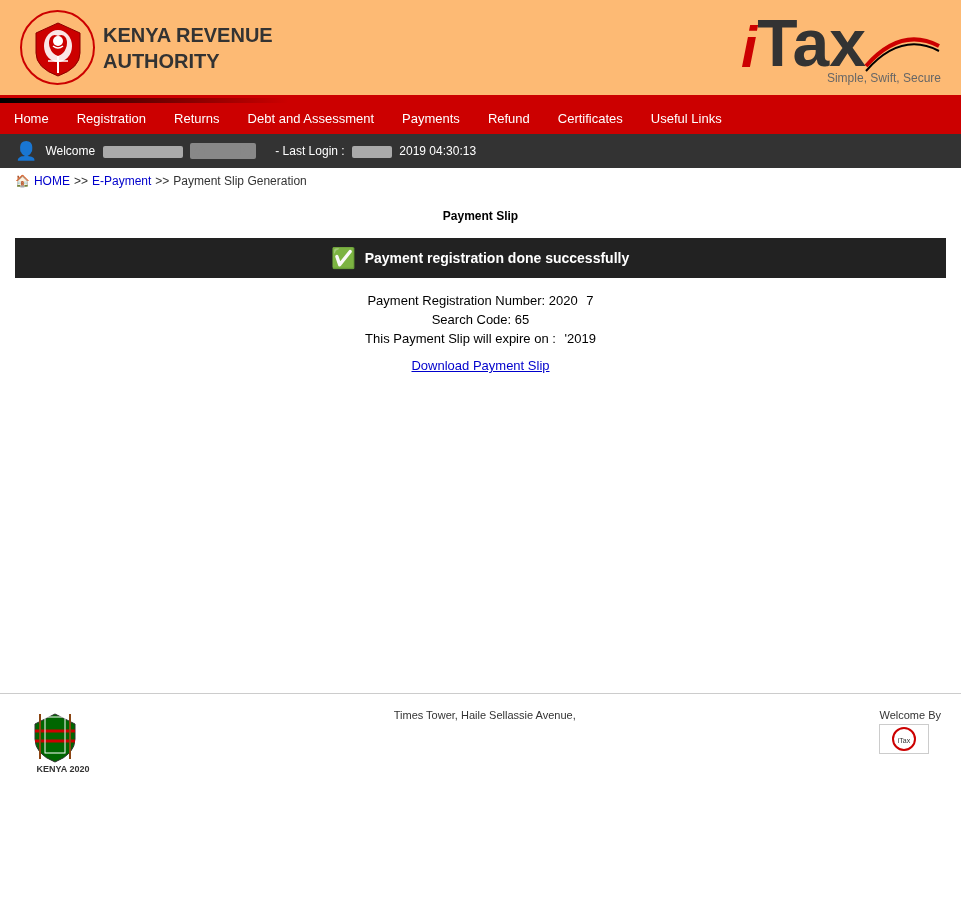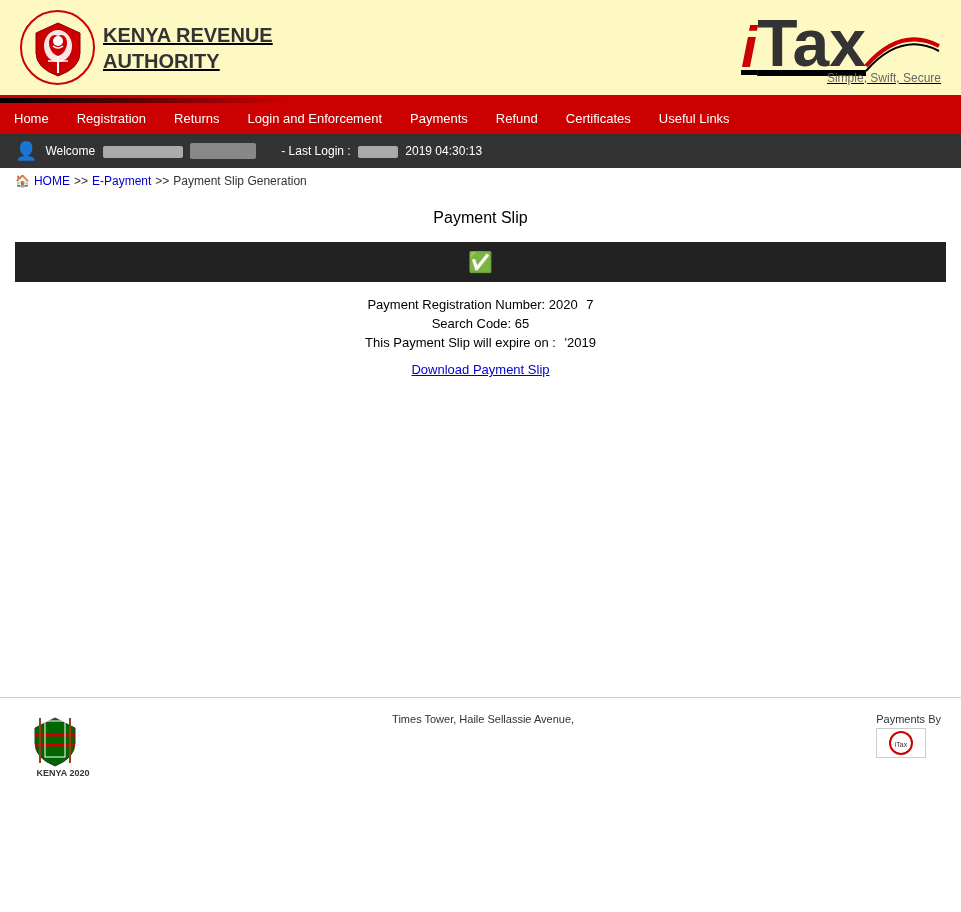--- a/index.html
+++ b/index.html
@@ -1,39 +1,39 @@
 <!DOCTYPE html>
 <html><head>
   <meta charset="utf-8">
   <style>
     * { margin: 0; padding: 0; box-sizing: border-box; }
     body { font-family: Arial, sans-serif; font-size: 13px; background: #fff; width: 961px; }
 
     
-    .header { display: flex; align-items: center; justify-content: space-between; padding: 10px 20px; background: #fef9c3; border-bottom: 3px solid #cc0000; text-decoration: underline; }
+    .header { display: flex; align-items: center; justify-content: space-between; padding: 10px 20px; background: #fdba74; border-bottom: 3px solid #cc0000; }
 
     
     .red-line { height: 5px; background: linear-gradient(to right, #000 0%, #cc0000 30%, #cc0000 100%); }
 
     
     .nav-bar { background: #cc0000; padding: 0; }
     .nav-row1 { display: flex; align-items: center; }
     .nav-row2 { display: flex; align-items: center; }
     .nav-item { color: #fff; padding: 8px 14px; font-size: 13px; cursor: pointer; white-space: nowrap; text-decoration: none; display: inline-block; }
 
     
     .welcome-bar { background: #333; color: #fff; padding: 6px 15px; display: flex; align-items: center; gap: 8px; font-size: 12px; }
 
     
     .breadcrumb { padding: 6px 15px; font-size: 12px; color: #333; display: flex; align-items: center; gap: 4px; }
     .breadcrumb a { color: #0000cc; text-decoration: none; }
 
     
     .content { padding: 5px 15px 20px; }
-    .page-title { text-align: center; font-size: 16px; font-weight: normal; color: #000; margin: 10px 0 15px; }
+    .page-title { text-align: center; font-size: 12px; font-weight: bold; color: #000; margin: 10px 0 15px; }
 
     
     .success-banner { background: #222; color: #fff; padding: 8px 15px; display: flex; align-items: center; justify-content: center; gap: 8px; font-size: 14px; font-weight: bold; margin-bottom: 15px; }
 
     
     .payment-details { text-align: center; }
     .detail-row { margin: 4px 0; font-size: 13px; }
     .detail-row .label { font-weight: normal; }
     .detail-row .value { font-weight: normal; margin-left: 5px; }
     .download-link { color: #0000cc; text-decoration: underline; cursor: pointer; font-size: 13px; display: inline-block; margin-top: 8px; text-align: center; }
@@ -93,54 +93,55 @@
   </div>
 </div>
 
 <div class="red-line"></div>
 
 <div class="nav-bar">
   <div class="nav-row1">
     <a class="nav-item">Home</a>
     <a class="nav-item">Registration</a>
     <a class="nav-item">Returns</a>
-    <a class="nav-item">Login and Enforcement</a>
+    <a class="nav-item">Debt and Assessment</a>
     <a class="nav-item">Payments</a>
     <a class="nav-item">Refund</a>
     <a class="nav-item">Certificates</a>
     <a class="nav-item">Useful Links</a>
   </div>
 </div>
 
 <div class="welcome-bar">
   <span style="font-size:18px;">👤</span>
   <span>
     <span>Welcome</span>
     <span class="redacted" style="margin: 0 4px;"></span>
     <span style="background:#888;color:#888;border-radius:2px;padding:1px 4px;">(A<span style="background:#888;color:#888;">████</span>K)</span>
-    <span style="margin-left:22px;">- Last Login :</span>
+    <span style="margin-left:16px;">- Last Login :</span>
     <span class="redacted-sm" style="margin: 0 4px;"></span>
     <span>2019 04:30:13</span>
   </span>
 </div>
 
 <div class="breadcrumb">
   <span>🏠</span>
   <a href="#">HOME</a>
   <span>&gt;&gt;</span>
   <a href="#">E-Payment</a>
   <span>&gt;&gt;</span>
   <span>Payment Slip Generation</span>
 </div>
 
 <div class="content">
   <div class="page-title">Payment Slip</div>
 
   <div class="success-banner">
     <span style="color:#00cc00;font-size:20px;">✅</span>
+    <span>Payment registration done successfully</span>
   </div>
 
   <div class="payment-details">
     <div class="detail-row">
       <span class="label">Payment Registration Number: 2020</span>
       <span class="value">7</span>
     </div>
     <div class="detail-row">
       <span class="label">Search Code: 65</span>
     </div>
@@ -172,21 +173,21 @@
       </svg>
       <span style="font-size:9px;font-weight:bold;color:#333;padding-left:16px;">KENYA 2020</span>
     </div>
   </div>
 
   <div class="footer-address">
     <span>Times Tower, Haile Sellassie Avenue,</span>
   </div>
 
   <div class="footer-right">
-    <div>Payments By</div>
+    <div>Welcome By</div>
 
     <div style="width:50px;height:30px;border:1px solid #ccc;display:flex;align-items:center;justify-content:center;font-size:10px;color:#333;margin-top:3px;">
       <svg width="40" height="25" viewBox="0 0 40 25">
         <circle cx="20" cy="12" r="11" fill="none" stroke="#cc0000" stroke-width="2"></circle>
         <text x="20" y="16" text-anchor="middle" font-size="7" fill="#333">iTax</text>
       </svg>
     </div>
   </div>
 </div>
 

